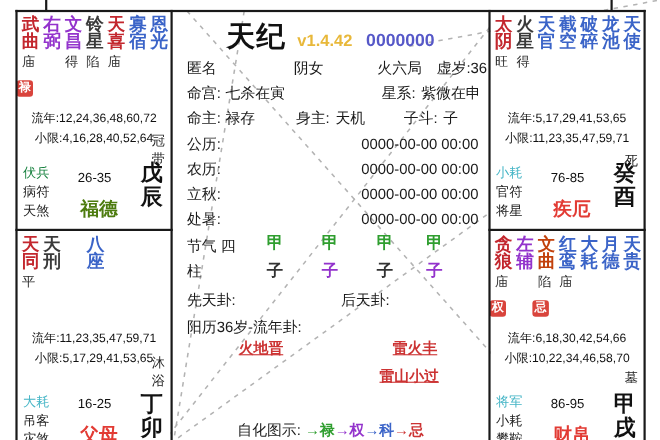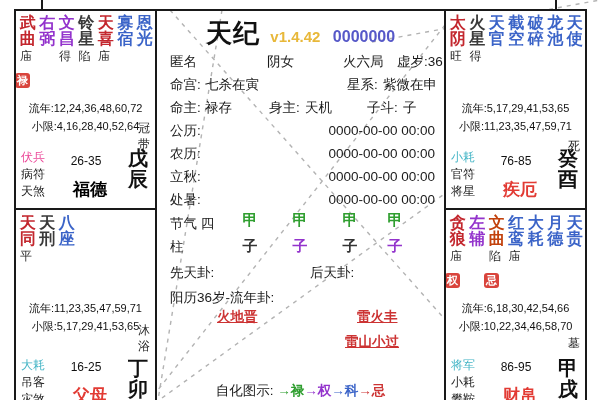--- a/index.html
+++ b/index.html
@@ -94,26 +94,26 @@
         <span style="left: 82px;">庙</span>
       </div>
       <div class="badges">
         <span class="badge" style="left: -1px; background: rgb(217, 68, 60); color: rgb(255, 255, 255);">禄</span>
       </div>
       <div class="ln">流年:12,24,36,48,60,72</div>
       <div class="xx">小限:4,16,28,40,52,64</div>
       <div class="cs">冠
 带</div>
       <div class="minor">
-        <div style="color: #ec4899;">伏兵</div>
+        <div style="color: #15803d;">伏兵</div>
         <div style="color: rgb(34, 34, 34);">病符</div>
         <div style="color: rgb(34, 34, 34);">天煞</div>
       </div>
       <div class="age">26-35</div>
-      <div class="pname" style="color: #000000;">福德</div>
+      <div class="pname" style="color: #4d7c0f;">福德</div>
       <div class="branch">戊
 辰</div>
     </div>
   <div class="cell row-top" style="left:446px;top:11px;width:139px;height:198px">
       <div class="stars">
         <div class="star" style="color: rgb(195, 39, 46);">太阴</div>
         <div class="star" style="color: rgb(58, 58, 58);">火星</div>
         <div class="star" style="color: rgb(59, 100, 200);">天官</div>
         <div class="star" style="color: rgb(59, 100, 200);">截空</div>
         <div class="star" style="color: rgb(59, 100, 200);">破碎</div>
@@ -135,21 +135,21 @@
       </div>
       <div class="age">76-85</div>
       <div class="pname" style="color: rgb(226, 59, 52);">疾厄</div>
       <div class="branch">癸
 酉</div>
     </div>
   <div class="cell row-bottom" style="left:16px;top:211px;width:139px;height:189px">
       <div class="stars">
         <div class="star" style="color: rgb(195, 39, 46);">天同</div>
         <div class="star" style="color: rgb(58, 58, 58);">天刑</div>
-        <div class="star" style="color: rgb(59, 100, 200);">八座</div>
+        <div class="star" style="color: rgb(59, 100, 200); margin-left: 20px;">八座</div>
       </div>
       <div class="status">
         <span style="left: 4px;">平</span>
       </div>
       <div class="badges"></div>
       <div class="ln">流年:11,23,35,47,59,71</div>
       <div class="xx">小限:5,17,29,41,53,65</div>
       <div class="cs">沐
 浴</div>
       <div class="minor">

